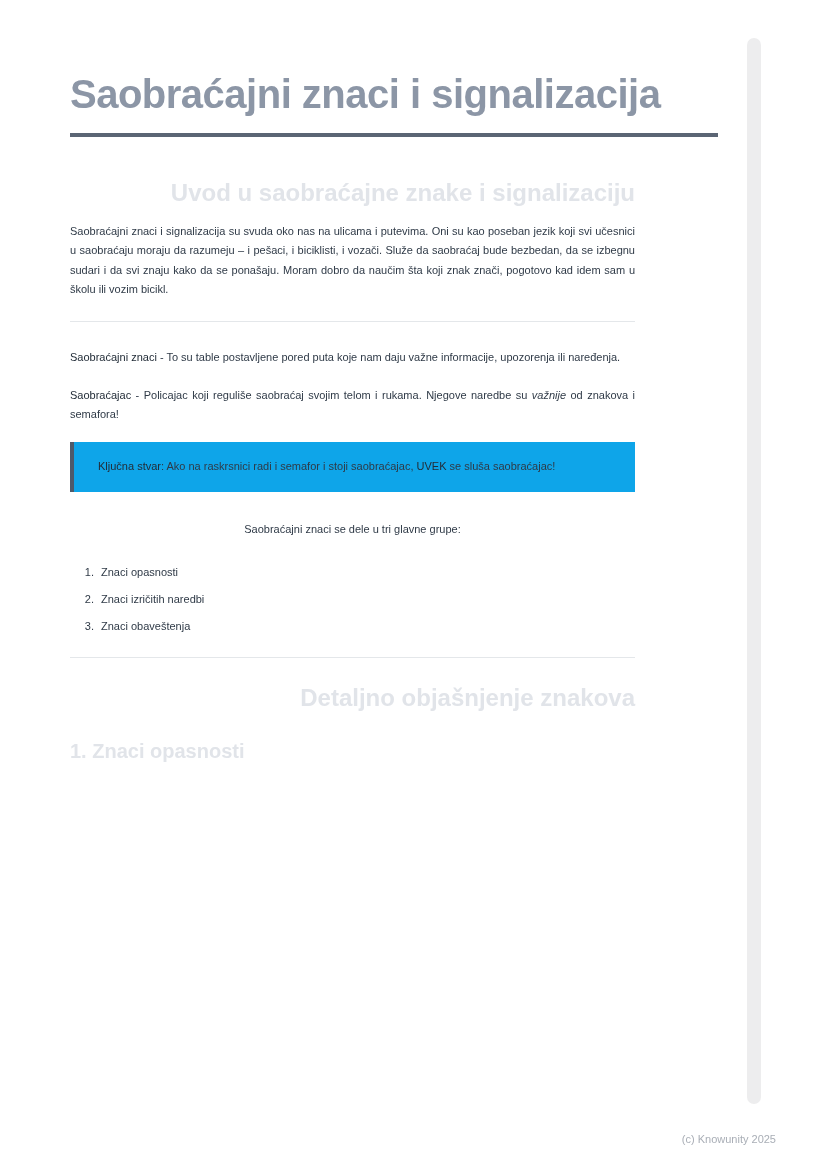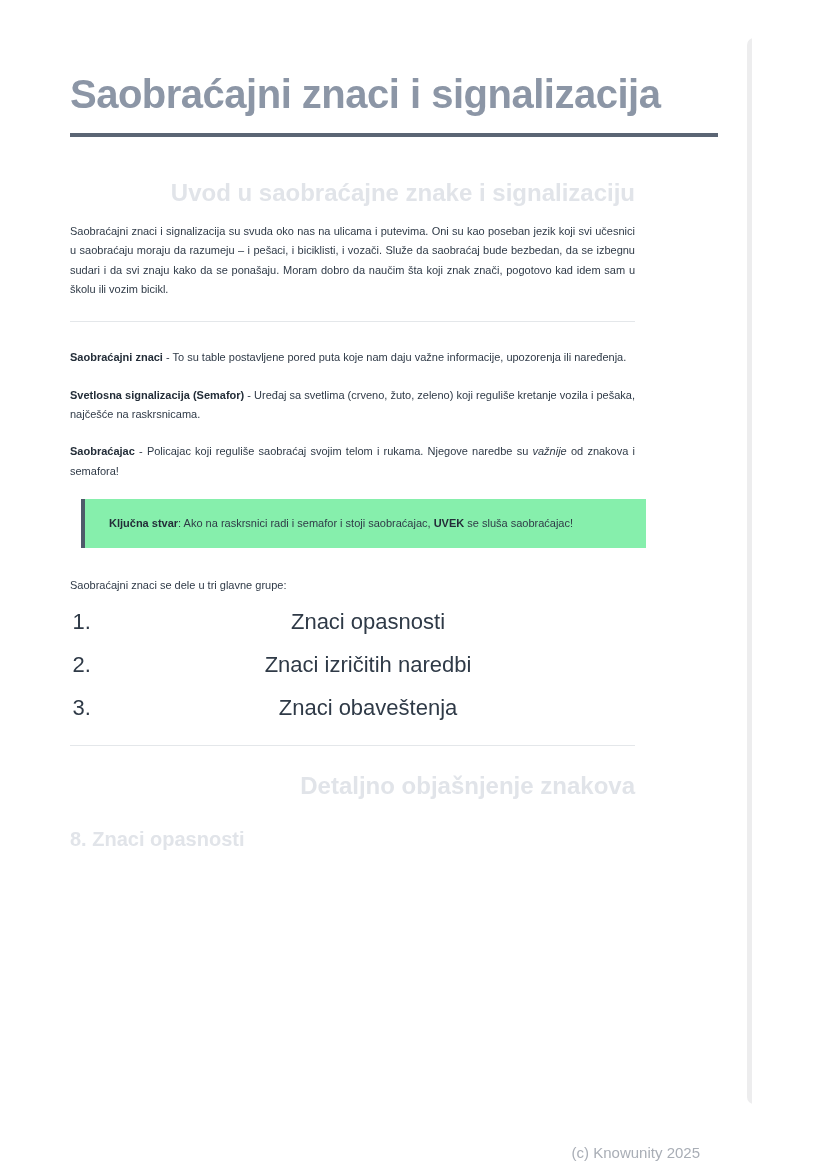--- a/index.html
+++ b/index.html
@@ -1,17 +1,17 @@
 <!DOCTYPE html>
 <html><head>
 <meta charset="utf-8">
 <style>
   html, body { margin: 0; padding: 0; }
   .page {
-    width: 752px;
+    width: 828px;
     height: 1171px;
     background: #ffffff;
     position: relative;
     overflow: hidden;
     font-family: "Liberation Sans", sans-serif;
     color: #2f3a47;
   }
   .content {
     padding: 70px 0 0 70px;
     width: 565px;
@@ -45,54 +45,53 @@
     color: #e1e4e9;
     margin: 28px 0 0 0;
   }
   p {
     font-size: 11px;
     line-height: 1.76;
     text-align: justify;
     margin: 0 0 22px 0;
   }
   p.definition { margin-bottom: 18px; }
-  strong { font-weight: 700; color: #232d38; }
+  strong { font-weight: 400; color: #232d38; }
   em { font-style: italic; }
   hr.divider {
     border: none;
     border-top: 1px solid #e4e7ea;
     width: 565px;
     margin: 22px 0 26px 0;
   }
   .callout {
-    background: #86efac;
+    background: #0ea5e9;
     border-left: 4px solid #4e5a6a;
     padding: 15px 20px 15px 24px;
-    margin: 18px 0 28px 11px;
+    margin: 18px 0 28px 0;
     box-sizing: border-box;
     width: 565px;
   }
   .callout p { margin: 0; }
-  p.groups-intro { margin-bottom: 10px; text-align: left; }
+  p.groups-intro { margin-bottom: 26px; text-align: center; }
   ol.groups {
     margin: 0 0 16px 0;
     padding-left: 27px;
-    font-size: 22px;
-    text-align: center;
+    font-size: 11px;
   }
   ol.groups li {
     margin-bottom: 11px;
     line-height: 1.45;
     padding-left: 4px;
   }
   .footer-credit {
     position: absolute;
     right: 52px;
-    bottom: 10px;
-    font-size: 15px;
+    bottom: 26px;
+    font-size: 11px;
     color: #a9aeb6;
     margin-left: 25px;
   }
   .scrollbar-thumb {
     position: absolute;
     left: 747px;
     top: 38px;
     width: 14px;
     height: 1066px;
     background: #ededee;
@@ -109,38 +108,37 @@
     <hr class="thick-rule">
 
     <h2 class="faded">Uvod u saobraćajne znake i signalizaciju</h2>
     <p>Saobraćajni znaci i signalizacija su svuda oko nas na ulicama i putevima. Oni su kao poseban jezik koji svi učesnici u saobraćaju moraju da razumeju – i pešaci, i biciklisti, i vozači. Služe da saobraćaj bude bezbedan, da se izbegnu sudari i da svi znaju kako da se ponašaju. Moram dobro da naučim šta koji znak znači, pogotovo kad idem sam u školu ili vozim bicikl.</p>
 
     <hr class="divider">
 
 
     <p class="definition"><strong>Saobraćajni znaci</strong><span> - To su table postavljene pored puta koje nam daju važne informacije, upozorenja ili naređenja.</span></p>
 
-    <p class="definition"><strong>Svetlosna signalizacija (Semafor)</strong><span> - Uređaj sa svetlima (crveno, žuto, zeleno) koji reguliše kretanje vozila i pešaka, najčešće na raskrsnicama.</span></p>
 
     <p class="definition"><strong>Saobraćajac</strong><span> - Policajac koji reguliše saobraćaj svojim telom i rukama. Njegove naredbe su </span><em>važnije</em><span> od znakova i semafora!</span></p>
 
     <div class="callout">
       <p><strong>Ključna stvar</strong><span>: Ako na raskrsnici radi i semafor i stoji saobraćajac, </span><strong>UVEK</strong><span> se sluša saobraćajac!</span></p>
     </div>
 
     <p class="groups-intro">Saobraćajni znaci se dele u tri glavne grupe:</p>
 
     <ol class="groups">
       <li>Znaci opasnosti</li>
       <li>Znaci izričitih naredbi</li>
       <li>Znaci obaveštenja</li>
     </ol>
 
     <hr class="divider">
 
     <h2 class="faded">Detaljno objašnjenje znakova</h2>
-    <h3 class="faded">8. Znaci opasnosti</h3>
+    <h3 class="faded">1. Znaci opasnosti</h3>
 
   </div>
 
   <div class="scrollbar-thumb"></div>
   <div class="footer-credit">(c) Knowunity 2025</div>
 </div>
 
 </body></html>

